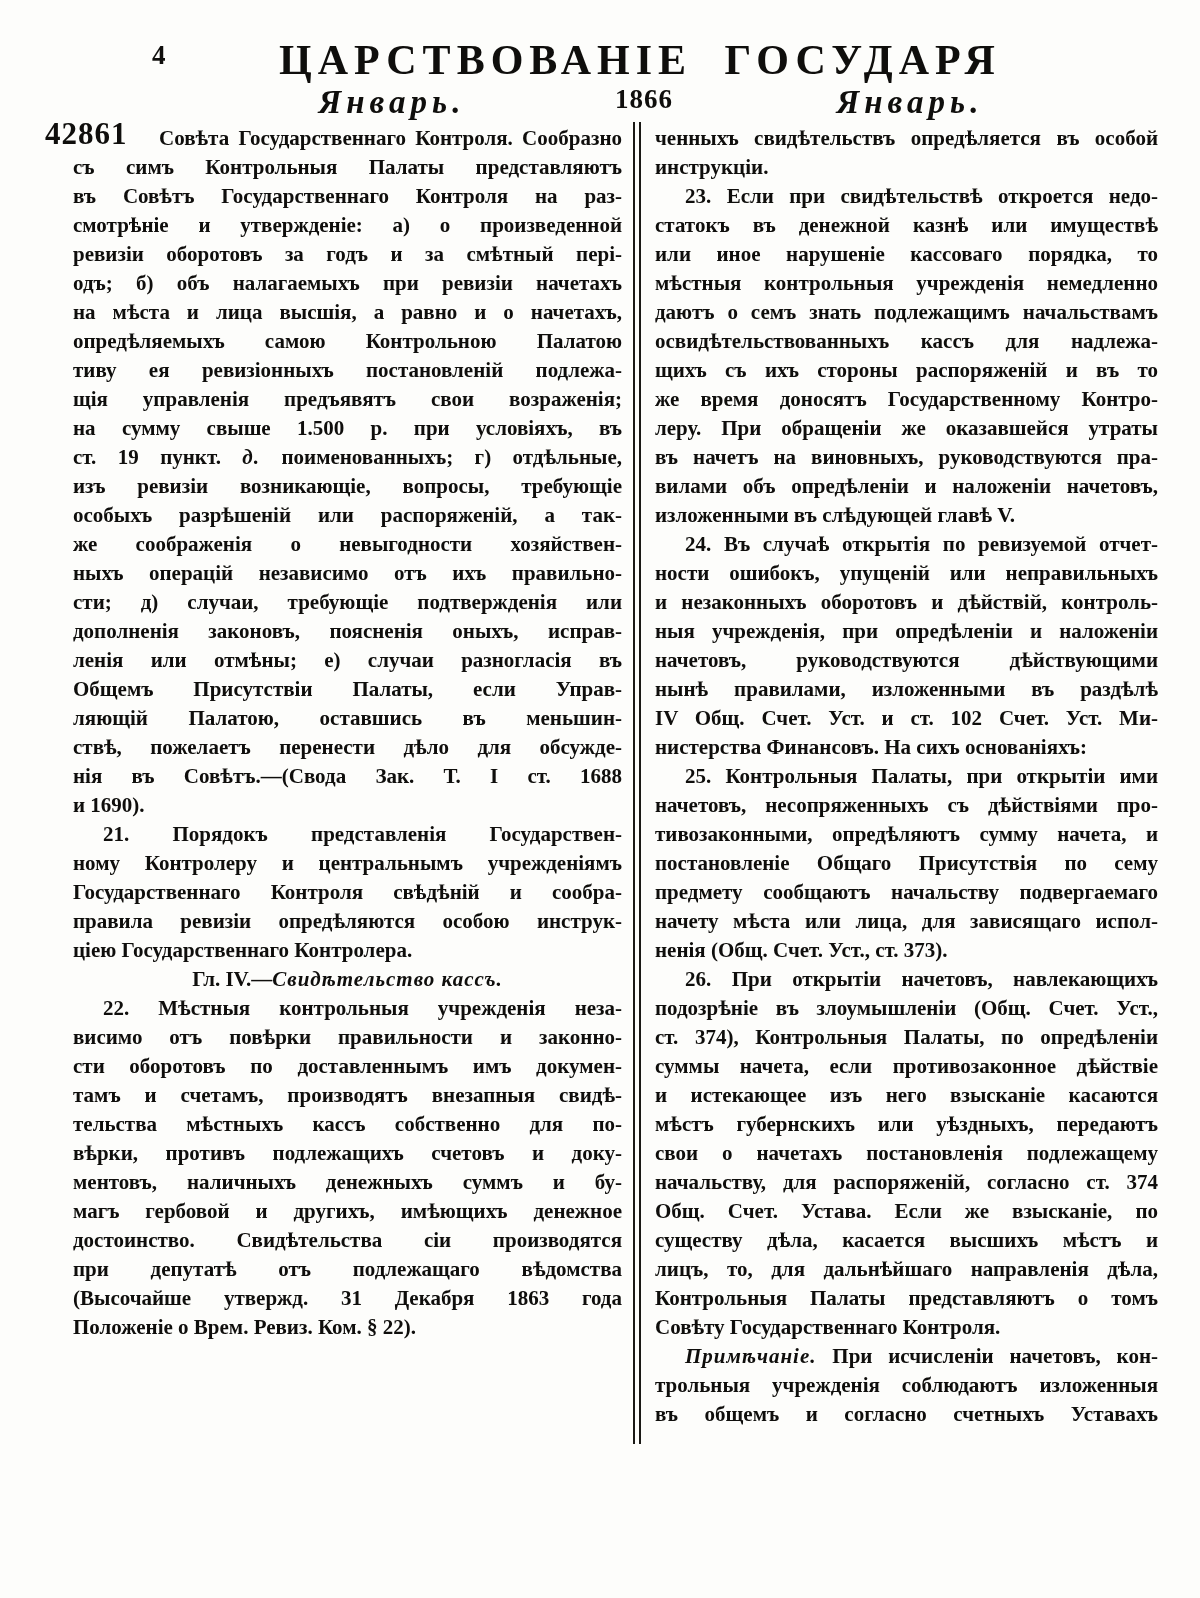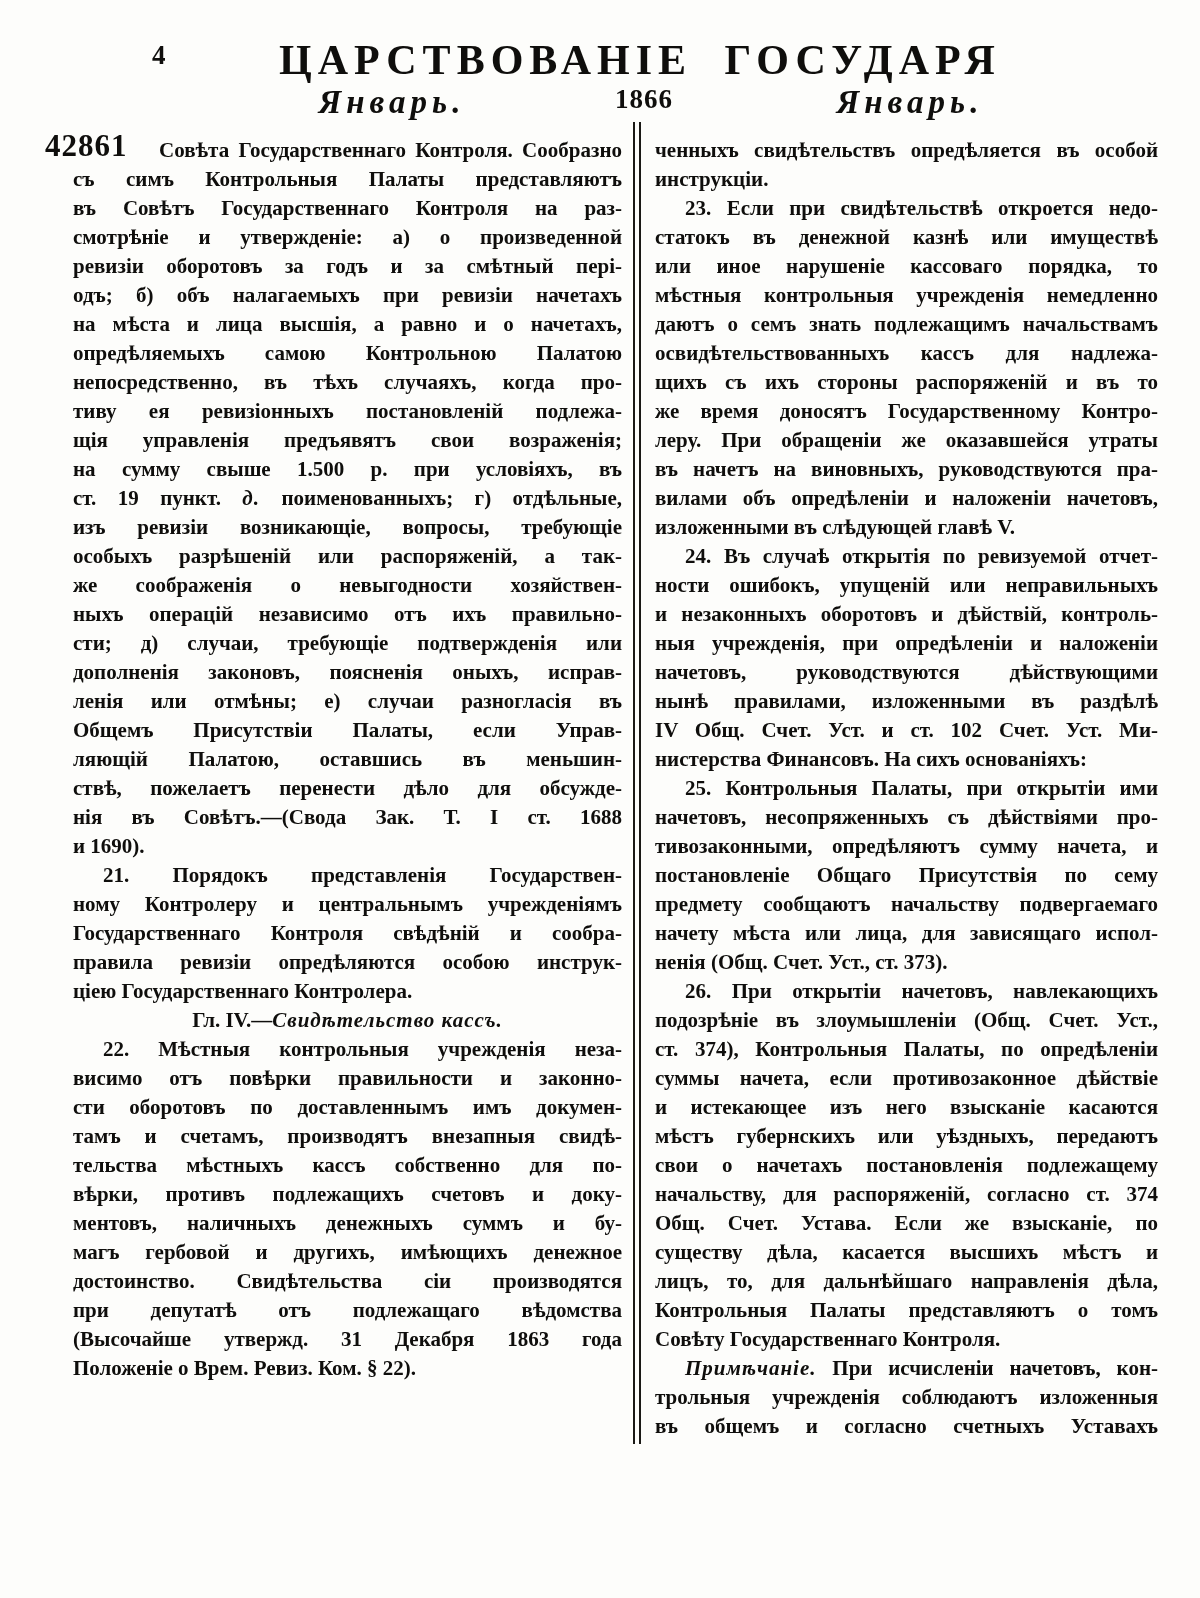--- a/index.html
+++ b/index.html
@@ -11,21 +11,21 @@
          font-size:42px;font-weight:700;letter-spacing:6px;word-spacing:16px;white-space:nowrap;}
   .month{position:absolute;top:84px;transform:translateX(-50%);
          font-size:33px;font-weight:700;font-style:italic;letter-spacing:5px;white-space:nowrap;}
   .month.l{left:392px;}
   .month.r{left:910px;}
   .year{position:absolute;left:644px;top:84px;transform:translateX(-50%);
         font-size:27px;font-weight:700;letter-spacing:1px;}
   .divider{position:absolute;left:633px;top:122px;height:1322px;width:4px;
            border-left:2px solid #1a1915;border-right:2px solid #1a1915;}
   .col{position:absolute;top:124px;font-size:21px;line-height:29px;font-weight:700;
-       text-align:justify;margin-top:12px;}
+       text-align:justify;}
   .col.left{left:73px;width:549px;}
   .col.right{left:655px;width:503px;}
   .line{text-align:justify;text-align-last:justify;text-justify:inter-word;min-height:29px;}
   .line.endl{text-align-last:left;}
   .line.ind{text-indent:30px;}
   .line.ctr{text-align:center;text-align-last:center;}
   .line.hleft{text-align:left;text-align-last:left;}
   .line i{font-style:italic;letter-spacing:1px;}
   .hang{position:relative;padding-left:86px;}
   .hangnum{position:absolute;left:-28px;top:-5px;font-size:31px;font-weight:700;letter-spacing:1px;}
@@ -42,21 +42,20 @@
   <div class="divider"></div>
   <div class="col left" id="col-left">
       <div class="line hang"><span class="hangnum">42861</span><span>Совѣта Государственнаго Контроля. Сообразно</span></div>
       <div class="line"><span>съ симъ Контрольныя Палаты представляютъ</span></div>
       <div class="line"><span>въ Совѣтъ Государственнаго Контроля на раз-</span></div>
       <div class="line"><span>смотрѣніе и утвержденіе: а) о произведенной</span></div>
       <div class="line"><span>ревизіи оборотовъ за годъ и за смѣтный пері-</span></div>
       <div class="line"><span>одъ; б) объ налагаемыхъ при ревизіи начетахъ</span></div>
       <div class="line"><span>на мѣста и лица высшія, а равно и о начетахъ,</span></div>
       <div class="line"><span>опредѣляемыхъ самою Контрольною Палатою</span></div>
-      <div class="line"><span>непосредственно, въ тѣхъ случаяхъ, когда про-</span></div>
       <div class="line"><span>тиву ея ревизіонныхъ постановленій подлежа-</span></div>
       <div class="line"><span>щія управленія предъявятъ свои возраженія;</span></div>
       <div class="line"><span>на сумму свыше 1.500 р. при условіяхъ, въ</span></div>
       <div class="line"><span>ст. 19 пункт. </span><i>д.</i><span> поименованныхъ; г) отдѣльные,</span></div>
       <div class="line"><span>изъ ревизіи возникающіе, вопросы, требующіе</span></div>
       <div class="line"><span>особыхъ разрѣшеній или распоряженій, а так-</span></div>
       <div class="line"><span>же соображенія о невыгодности хозяйствен-</span></div>
       <div class="line"><span>ныхъ операцій независимо отъ ихъ правильно-</span></div>
       <div class="line"><span>сти; д) случаи, требующіе подтвержденія или</span></div>
       <div class="line"><span>дополненія законовъ, поясненія оныхъ, исправ-</span></div>

